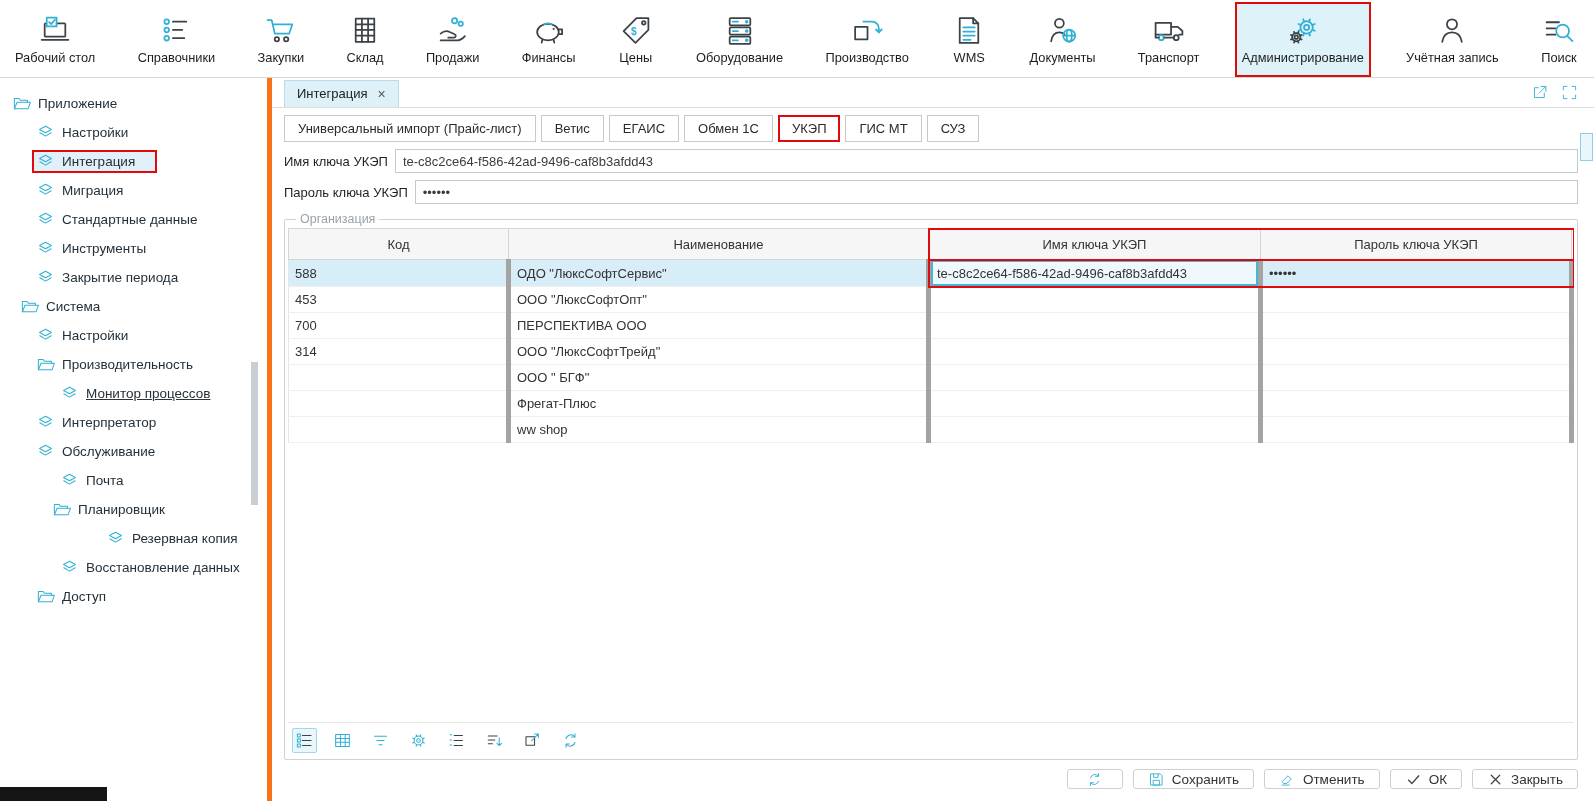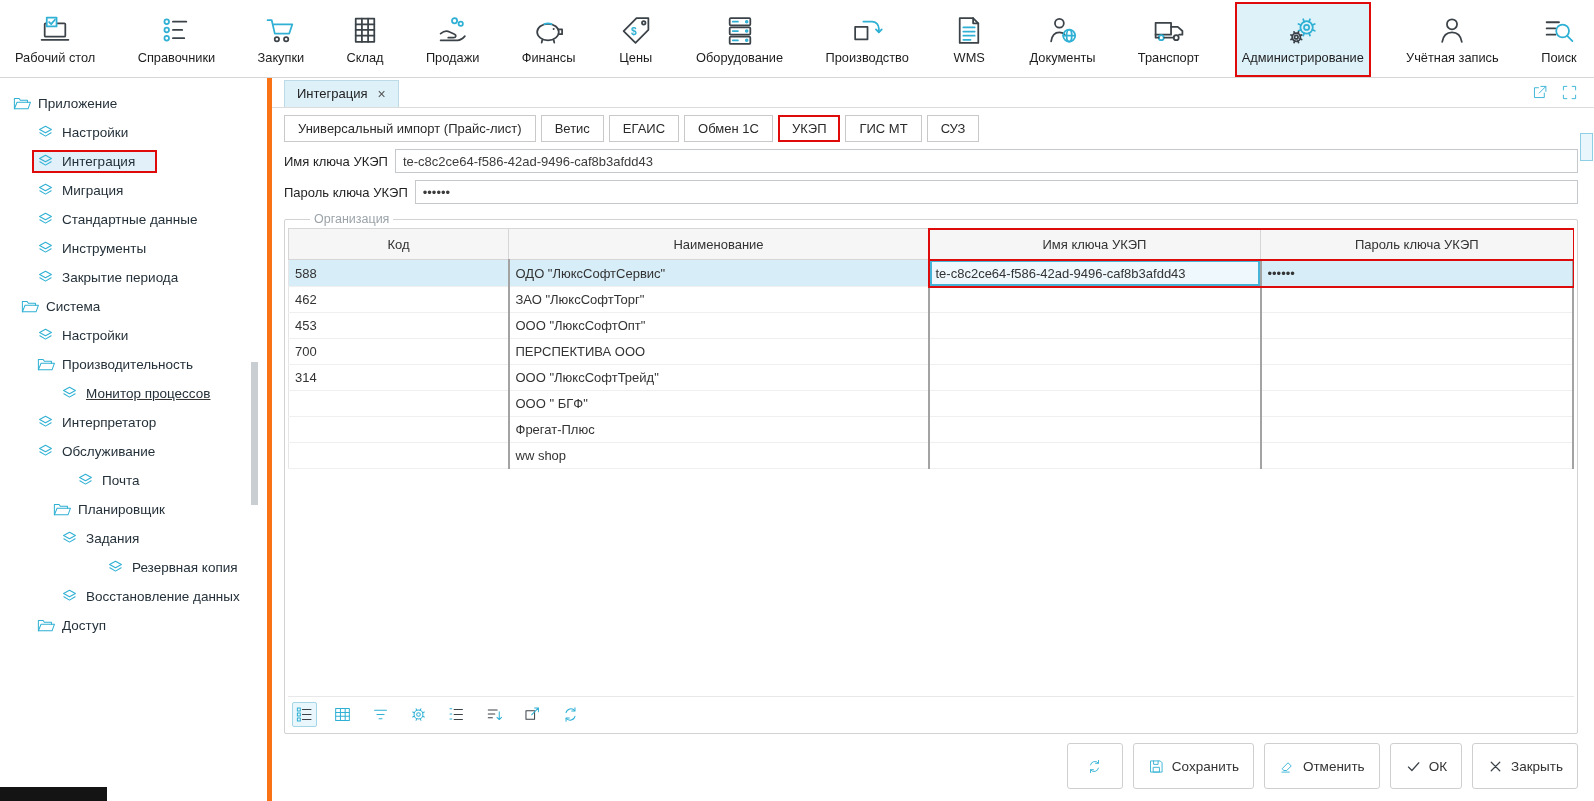--- a/index.html
+++ b/index.html
@@ -43,38 +43,38 @@
 
   .panel{flex:1;display:flex;flex-direction:column;padding:7px 16px 0 12px;min-height:0}
   .subtabs{display:flex;gap:5px}
   .subtab{padding:5px 13px;border:1px solid #c9c9c9;background:#fff;font-size:13px;color:#2a2a2a;cursor:pointer;white-space:nowrap}
 
   .field-row{display:flex;align-items:center;margin-top:7px}
   .field-label{font-size:13px;color:#1f1f1f;margin-right:7px;white-space:nowrap}
   .field-input{flex:1;height:24px;border:1px solid #c6c9cc;padding:0 7px;font-size:13px;color:#3c3c3c;font-family:inherit;background:#fff;outline:none}
 
   .groupbox{margin-top:8px;border:1px solid #d2d2d2;border-radius:2px;flex:1;display:flex;flex-direction:column;min-height:0;padding:2px 3px}
-  .groupbox legend{font-size:12.5px;color:#9ba3a9;padding:0 4px;margin-left:22px}
+  .groupbox legend{font-size:12.5px;color:#9ba3a9;padding:0 4px;margin-left:8px}
   .table-wrap{position:relative;flex:1;overflow:hidden}
   table{width:100%;border-collapse:collapse;table-layout:fixed;font-size:13px}
   thead th{height:31px;background:#f6f6f6;border:1px solid #d6d6d6;font-weight:400;color:#333;text-align:center;font-size:13px}
-  tbody td{height:26px;border-right:2px solid #a3a3a3;border-bottom:1px solid #efefef;padding:0 6px;color:#333;overflow:hidden;white-space:nowrap;text-overflow:ellipsis}
+  tbody td{height:26px;border-right:5px solid #a3a3a3;border-bottom:1px solid #efefef;padding:0 6px;color:#333;overflow:hidden;white-space:nowrap;text-overflow:ellipsis}
   tbody tr td:first-child{border-left:1px solid #e6e6e6}
   tbody tr.selected td{background:#d7edf7}
   td.cell-edit{padding:0}
   .cell-edit-inner{height:26px;display:flex;align-items:center;padding:0 6px;box-shadow:inset 0 0 0 2px #46b4d6;background:#eef8fd;font-size:13px;color:#333}
   .annot-rect{position:absolute;border:2px solid #dd0b0b;pointer-events:none;z-index:5}
 
   .table-toolbar{display:flex;align-items:center;gap:13px;padding:5px 4px 4px;border-top:1px solid #e8e8e8}
   .tt-btn{width:25px;height:25px;display:flex;align-items:center;justify-content:center;cursor:pointer;border:1px solid transparent;border-radius:2px}
   .tt-btn .icon{width:19px;height:19px}
   .tt-btn.active{border-color:#a5d6e7;background:#e9f6fb}
 
   .actions{display:flex;justify-content:flex-end;align-items:center;gap:10px;padding:9px 0 12px}
-  .btn{display:inline-flex;align-items:center;justify-content:center;gap:7px;height:46px;padding:0 14px;border:1px solid #cfcfcf;border-radius:3px;background:#fff;font-size:13.5px;color:#333;cursor:pointer;font-family:inherit}
+  .btn{display:inline-flex;align-items:center;justify-content:center;gap:7px;height:20px;padding:0 14px;border:1px solid #cfcfcf;border-radius:3px;background:#fff;font-size:13.5px;color:#333;cursor:pointer;font-family:inherit}
   .btn .icon{width:17px;height:17px}
   .btn.icon-only{width:56px;padding:0}
 
   .v-scroll{position:absolute;right:1px;top:31px;bottom:0;width:13px}
   .v-thumb{width:13px;height:28px;margin-top:24px;background:#e9f6fb;border:1px solid #8ecfe4;cursor:pointer}
 
   .black-corner{position:absolute;left:0;bottom:0;width:107px;height:14px;background:#141414}
 </style>
 </head>
 <body>
@@ -444,21 +444,21 @@
               <svg viewBox="0 0 32 32" fill="none" stroke="#3b4248" stroke-width="1.7" stroke-linecap="round" stroke-linejoin="round">
                 <g class="t">
                   <path d="M16 5.5l10 5.5-10 5.5L6 11z"></path>
                   <path d="M6.5 16.5L16 22l9.5-5.5"></path>
                 </g>
               </svg>
             </span>
             <span class="tree-label">Обслуживание</span>
           </span>
         </div>
-        <div class="tree-row" style="padding-left: 56px; margin-left: 16px;">
+        <div class="tree-row" style="padding-left: 56px;">
           <span class="tree-inner">
             <span class="icon">
               <svg viewBox="0 0 32 32" fill="none" stroke="#3b4248" stroke-width="1.7" stroke-linecap="round" stroke-linejoin="round">
                 <g class="t">
                   <path d="M16 5.5l10 5.5-10 5.5L6 11z"></path>
                   <path d="M6.5 16.5L16 22l9.5-5.5"></path>
                 </g>
               </svg>
             </span>
             <span class="tree-label">Почта</span>
@@ -468,33 +468,20 @@
           <span class="tree-inner">
             <span class="icon">
               <svg viewBox="0 0 32 32" fill="none" stroke="#3b4248" stroke-width="1.7" stroke-linecap="round" stroke-linejoin="round">
                 <g class="t">
                   <path d="M4 25V7.5h8l2 3h12v3.5"></path>
                   <path d="M4 25l4.5-11H31l-4 11z"></path>
                 </g>
               </svg>
             </span>
             <span class="tree-label">Планировщик</span>
-          </span>
-        </div>
-        <div class="tree-row" style="padding-left: 56px;">
-          <span class="tree-inner">
-            <span class="icon">
-              <svg viewBox="0 0 32 32" fill="none" stroke="#3b4248" stroke-width="1.7" stroke-linecap="round" stroke-linejoin="round">
-                <g class="t">
-                  <path d="M16 5.5l10 5.5-10 5.5L6 11z"></path>
-                  <path d="M6.5 16.5L16 22l9.5-5.5"></path>
-                </g>
-              </svg>
-            </span>
-            <span class="tree-label">Задания</span>
           </span>
         </div>
         <div class="tree-row" style="padding-left: 56px; margin-left: 46px;">
           <span class="tree-inner">
             <span class="icon">
               <svg viewBox="0 0 32 32" fill="none" stroke="#3b4248" stroke-width="1.7" stroke-linecap="round" stroke-linejoin="round">
                 <g class="t">
                   <path d="M16 5.5l10 5.5-10 5.5L6 11z"></path>
                   <path d="M6.5 16.5L16 22l9.5-5.5"></path>
                 </g>
@@ -597,26 +584,20 @@
                   </tr>
                 </thead>
                 <tbody>
                   <tr class="selected">
                     <td>588</td>
                     <td>ОДО "ЛюксСофтСервис"</td>
                     <td class="cell-edit">
                       <div class="cell-edit-inner">te-c8c2ce64-f586-42ad-9496-caf8b3afdd43</div>
                     </td>
                     <td>••••••</td>
-                  </tr>
-                  <tr class="">
-                    <td>462</td>
-                    <td>ЗАО "ЛюксСофтТорг"</td>
-                    <td></td>
-                    <td></td>
                   </tr>
                   <tr class="">
                     <td>453</td>
                     <td>ООО "ЛюксСофтОпт"</td>
                     <td></td>
                     <td></td>
                   </tr>
                   <tr class="">
                     <td>700</td>
                     <td>ПЕРСПЕКТИВА ООО</td>

